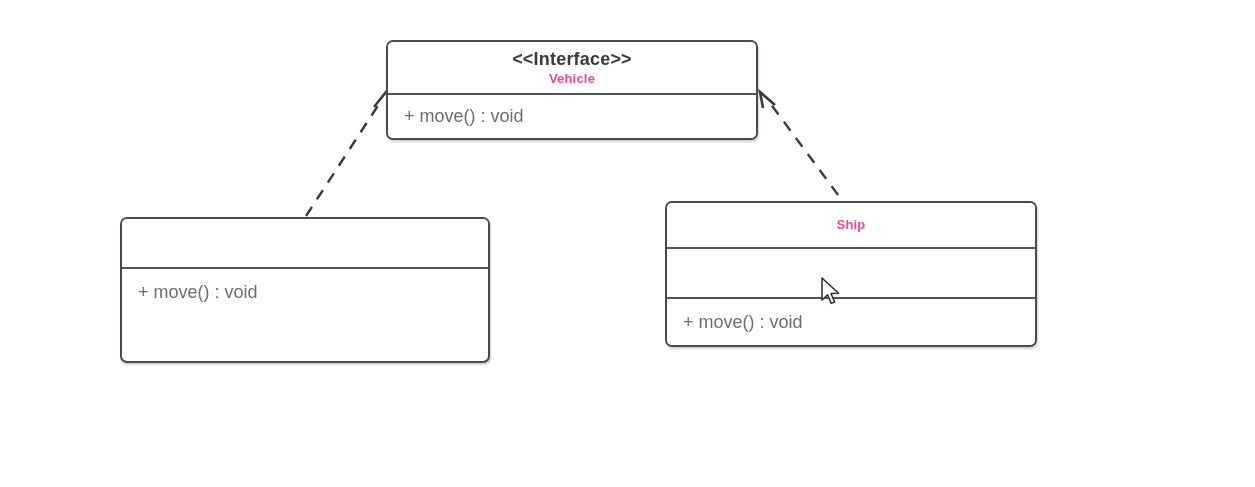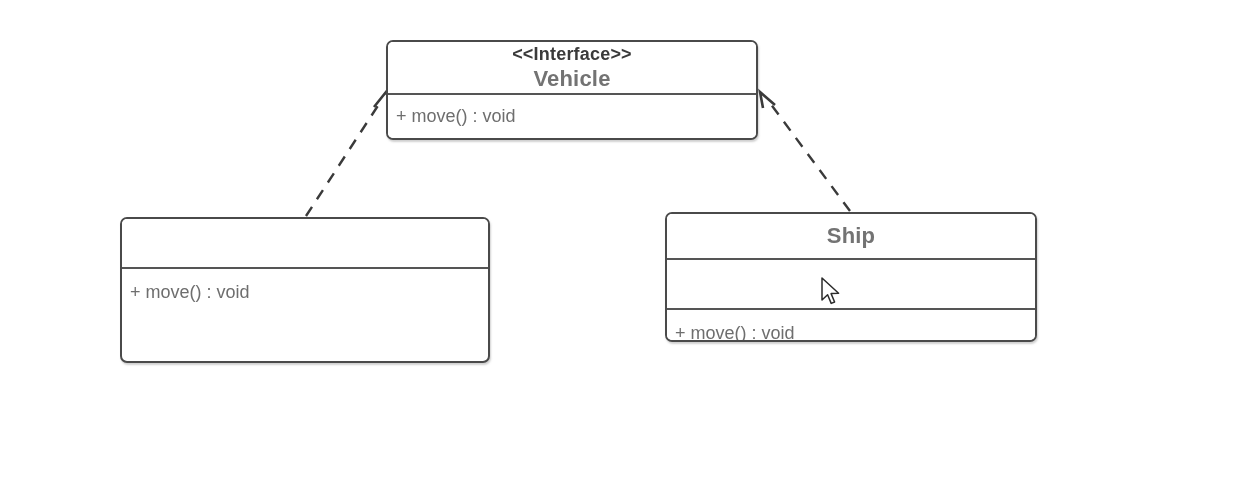--- a/index.html
+++ b/index.html
@@ -45,26 +45,26 @@
   }
   .compartment.divided {
     border-bottom: 2px solid #555555;
   }
   .compartment.header {
     justify-content: center;
     flex-direction: column;
   }
   .compartment.members {
     justify-content: flex-start;
-    padding-left: 8px;
+    padding-left: 16px;
   }
   .class-name {
     font-weight: bold;
-    color: #737373;
-    font-size: 22px;
+    color: #ec4899;
+    font-size: 13px;
     letter-spacing: 0.2px;
     line-height: 1.25;
     text-align: right;
   }
   .stereotype {
     font-weight: bold;
     color: #3a3a3a;
     font-size: 18px;
     letter-spacing: 0.2px;
     line-height: 1.25;
@@ -79,21 +79,21 @@
   
   #box-vehicle { left: 386px; top: 40px; width: 372px; height: 100px; }
   #box-vehicle .header   { height: 53px; }
   #box-vehicle .members  { height: 43px; }
 
   #box-car { left: 120px; top: 217px; width: 370px; height: 146px; }
   #box-car .header     { height: 46px; }
   #box-car .attributes { height: 50px; }
   #box-car .methods    { height: 46px; }
 
-  #box-ship { left: 665px; top: 212px; width: 372px; height: 130px; }
+  #box-ship { left: 665px; top: 201px; width: 372px; height: 146px; }
   #box-ship .header     { height: 46px; }
   #box-ship .attributes { height: 50px; }
   #box-ship .methods    { height: 46px; }
 
   
   #mouse-cursor {
     position: absolute;
     left: 820px;
     top: 277px;
     width: 22px;

